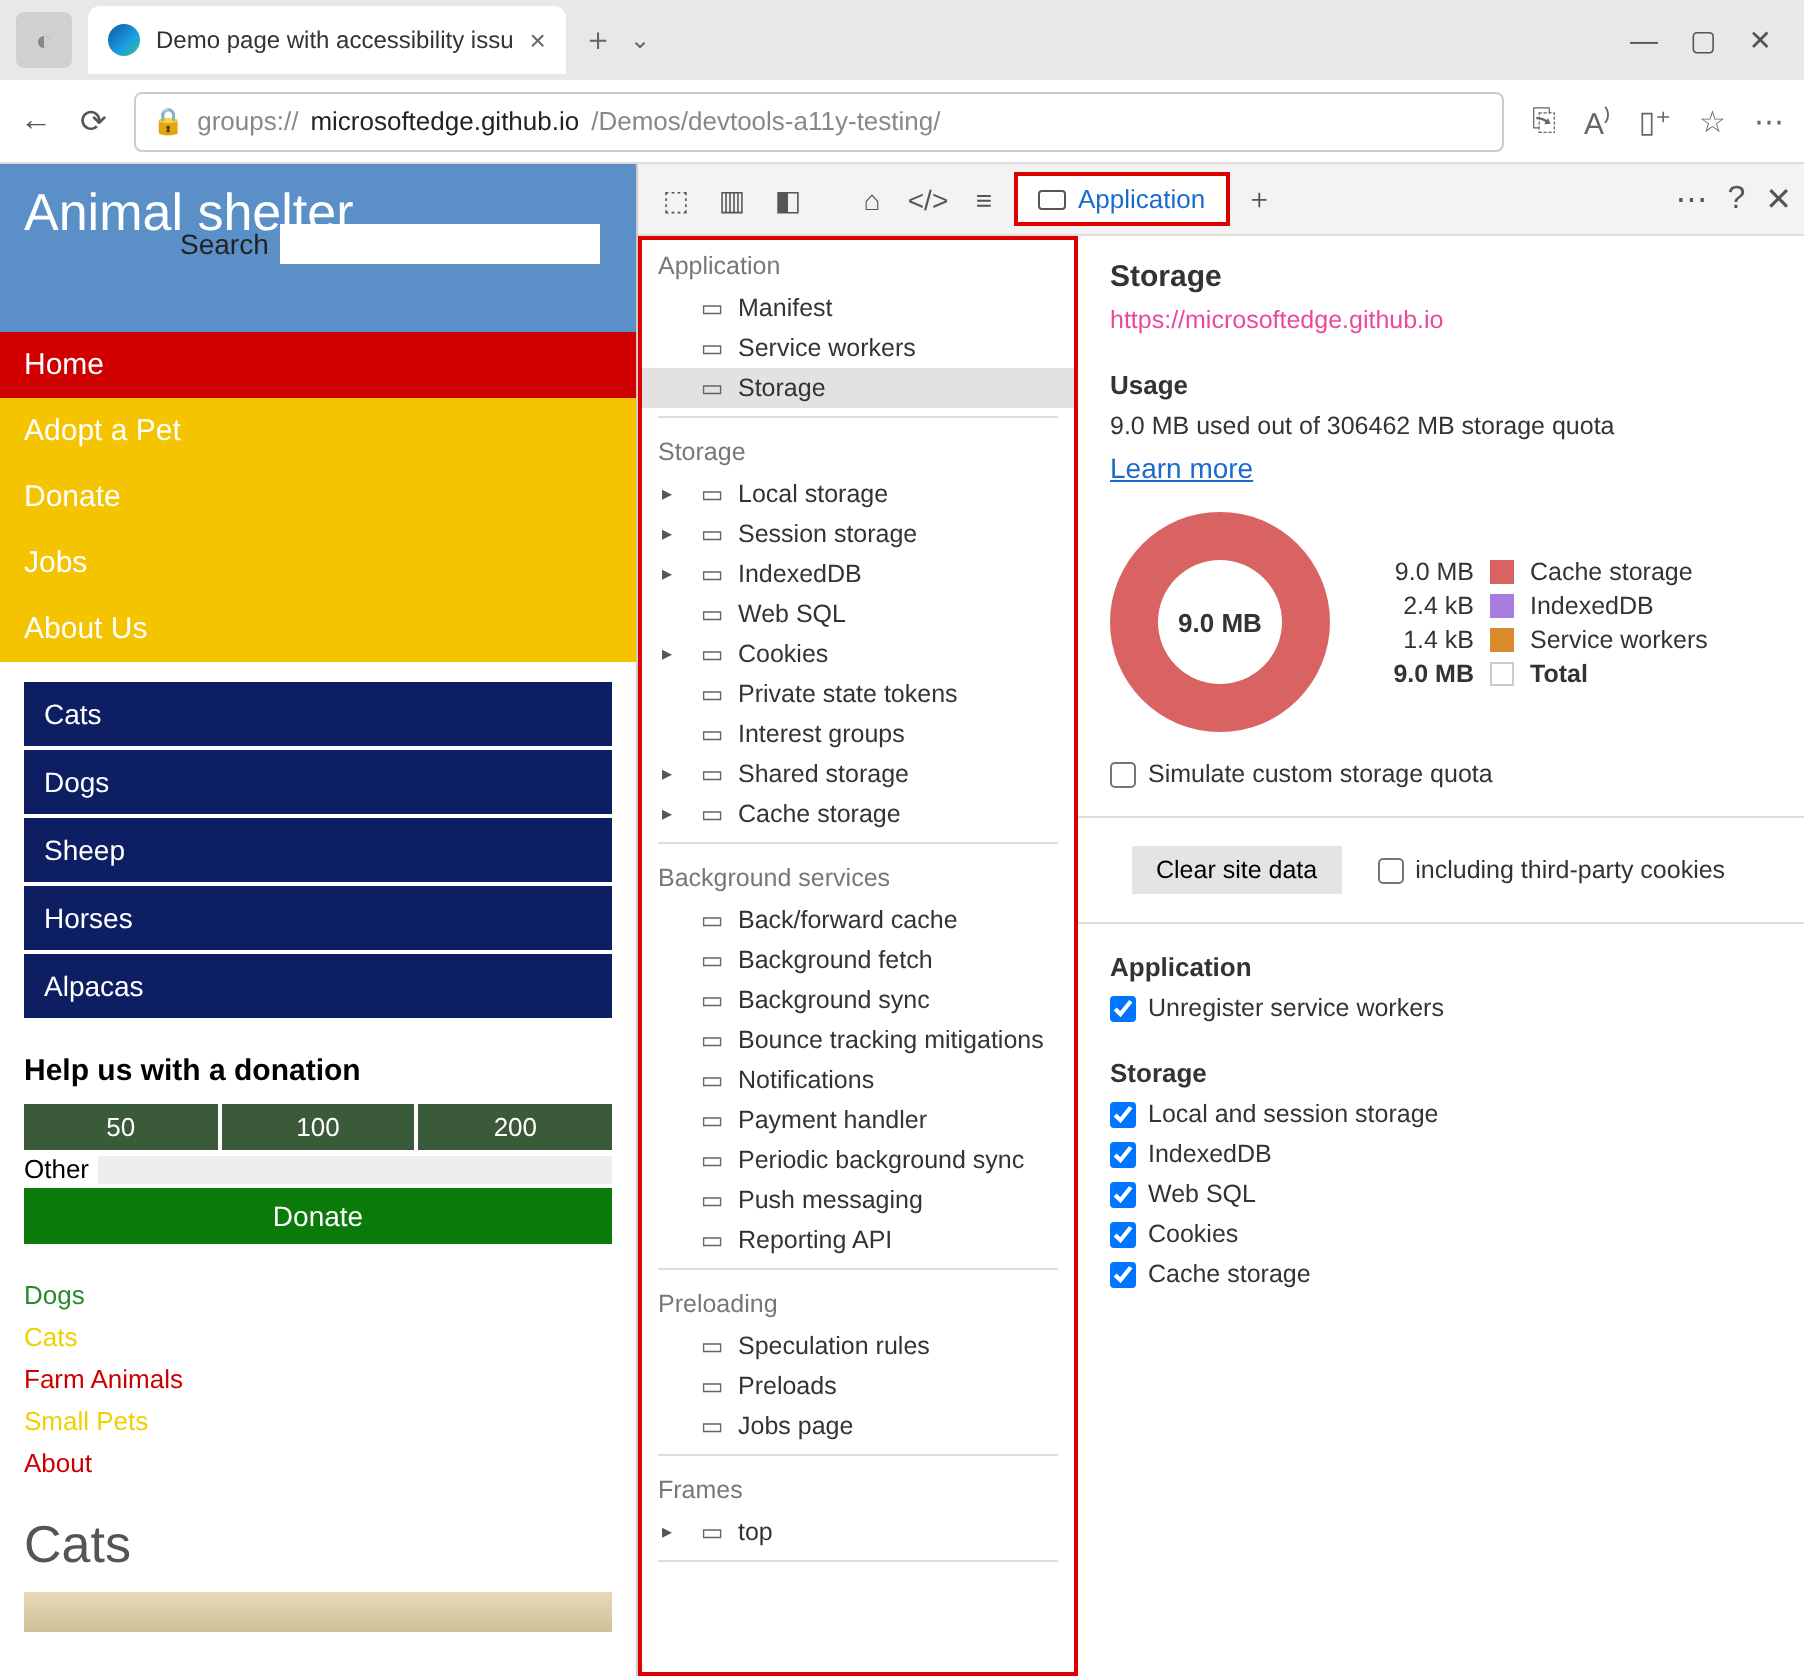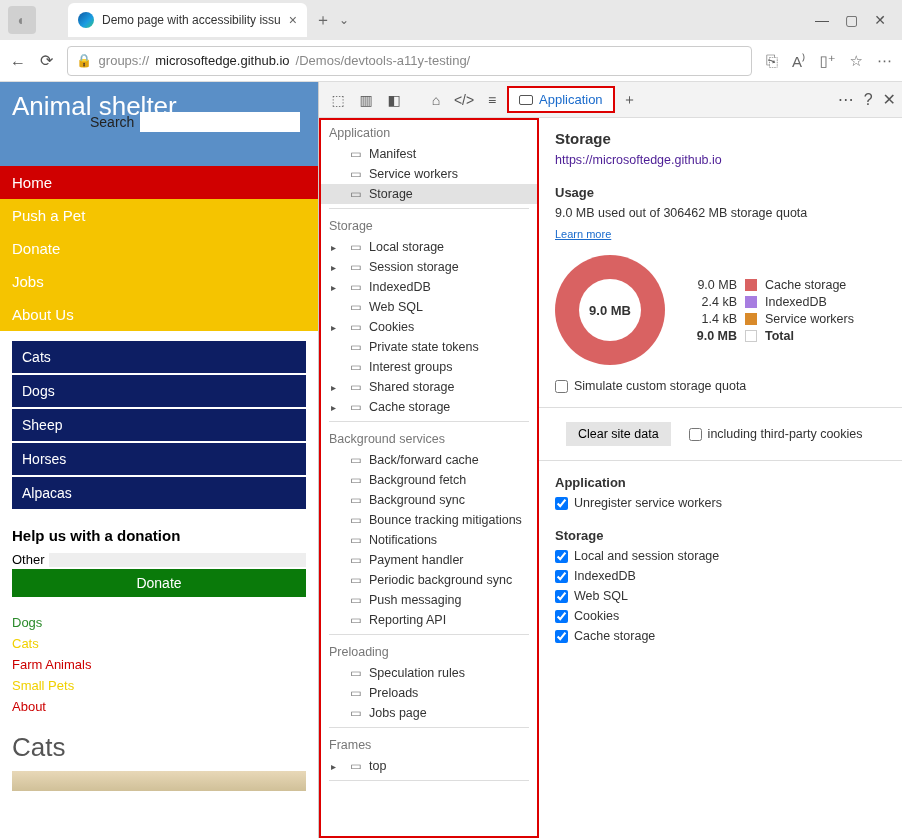--- a/index.html
+++ b/index.html
@@ -6,21 +6,21 @@
 body { width: 902px; height: 838px; background: #f3f3f3; overflow: hidden; }
 
 
 .window-titlebar { height: 40px; background: #e8e8e8; display: flex; align-items: center; padding: 0 8px; }
 .window-titlebar .spacer { flex: 1; }
 .window-controls { display: flex; gap: 16px; margin-right: 8px; }
 .window-controls span { font-size: 14px; color: #555; cursor: default; }
 
 .tab-strip { display: flex; align-items: center; height: 40px; }
 .profile-icon { width: 28px; height: 28px; background: #d0d0d0; border-radius: 4px; margin-right: 8px; display:flex;align-items:center;justify-content:center;font-size:14px;color:#888;}
-.browser-tab { display: flex; align-items: center; background: #fff; border-radius: 6px 6px 0 0; height: 34px; padding: 0 10px; gap: 8px; font-size: 12px; color: #333; max-width: 260px; margin-left: 24px; }
+.browser-tab { display: flex; align-items: center; background: #fff; border-radius: 6px 6px 0 0; height: 34px; padding: 0 10px; gap: 8px; font-size: 12px; color: #333; max-width: 260px; }
 .edge-icon { width: 16px; height: 16px; border-radius: 50%; background: linear-gradient(135deg,#0c59a4,#1b9de2 60%,#33c481); }
 .tab-close { font-size: 14px; color: #666; }
 .new-tab { margin-left: 8px; font-size: 16px; color: #666; }
 
 .toolbar { height: 42px; background: #fff; display: flex; align-items: center; padding: 0 10px; gap: 14px; border-bottom: 1px solid #ddd; }
 .toolbar .icon { font-size: 16px; color: #555; }
 .address-bar { flex: 1; height: 30px; border: 1px solid #ccc; border-radius: 4px; display: flex; align-items: center; padding: 0 8px; font-size: 13px; color: #555; gap: 6px; background:#fff;}
 .address-bar .url-gray { color: #888; }
 .address-bar .url-dark { color: #222; }
 .toolbar-right { display: flex; gap: 14px; align-items: center;}
@@ -78,24 +78,24 @@
 .tree-section-header { color: #777; font-size: 12.5px; padding: 6px 8px 4px; }
 .tree-item { display:flex; align-items:center; gap:6px; padding: 3px 6px 3px 26px; cursor:default;}
 .tree-item.selected { background:#e2e2e2;}
 .tree-item .ticon{width:14px;text-align:center;color:#666;font-size:12px;}
 .tree-arrow{width:10px;display:inline-block;color:#555;margin-left:-16px;margin-right:2px;font-size:10px;}
 .tree-divider{border-top:1px solid #ddd;margin:4px 8px;}
 
 
 .dt-main { flex:1; padding: 12px 16px; overflow-y:auto; font-size:13px; color:#333; background:#fff;}
 .dt-main h2 { font-size: 15px; font-weight:600; margin-bottom: 6px;}
-.dt-main .origin{color:#4c1d95;font-size:12.5px;margin-bottom:18px;}
+.dt-main .origin{color:#ec4899;font-size:12.5px;margin-bottom:18px;}
 .dt-main h3 { font-size: 13px; font-weight:600; margin: 10px 0 6px;}
 .dt-main .usage-text{font-size:12.5px;margin-bottom:6px;}
-.dt-main a{color:#1a6bcc;font-size:11px;}
+.dt-main a{color:#1a6bcc;font-size:14px;}
 
 .usage-row{display:flex;align-items:center;gap:20px;margin:14px 0;}
 .donut{width:110px;height:110px;border-radius:50%;background:conic-gradient(#d96262 0 360deg);display:flex;align-items:center;justify-content:center;position:relative;}
 .donut::after{content:"";position:absolute;width:62px;height:62px;background:#fff;border-radius:50%;}
 .donut span{position:relative;z-index:1;font-weight:600;font-size:13px;}
 .legend{font-size:12.5px;}
 .legend-row{display:flex;align-items:center;gap:8px;margin:3px 0;justify-content:flex-end;}
 .legend-row .sz{width:52px;text-align:right;}
 .legend-row .sw{width:12px;height:12px;}
 .legend-row .lbl{width:100px;text-align:left;}
@@ -151,34 +151,39 @@
   <div class="page">
     <div class="page-header" style="position:relative;height:84px;">
       <div class="site-title">Animal shelter</div>
       <div class="search-row">
         <label>Search</label>
         <input type="text" style="">
       </div>
     </div>
     <div class="nav" id="nav">
         <div class="nav-item active">Home</div>
-        <div class="nav-item">Push a Pet</div>
+        <div class="nav-item">Adopt a Pet</div>
         <div class="nav-item">Donate</div>
         <div class="nav-item">Jobs</div>
         <div class="nav-item">About Us</div>
       </div>
     <div class="side-list" id="cats">
         <div class="item">Cats</div>
         <div class="item">Dogs</div>
         <div class="item">Sheep</div>
         <div class="item">Horses</div>
         <div class="item">Alpacas</div>
       </div>
     <div class="donation">
       <h3>Help us with a donation</h3>
+      <div class="amount-row" id="amts">
+          <div class="amt">50</div>
+          <div class="amt">100</div>
+          <div class="amt">200</div>
+        </div>
       <div class="other-row">
         <span>Other</span>
         <div class="bar"></div>
       </div>
       <div class="donate-btn">Donate</div>
     </div>
     <div class="status">
       <div id="status-list">
           <div class="c-green">Dogs</div>
           <div class="c-yellow">Cats</div>

